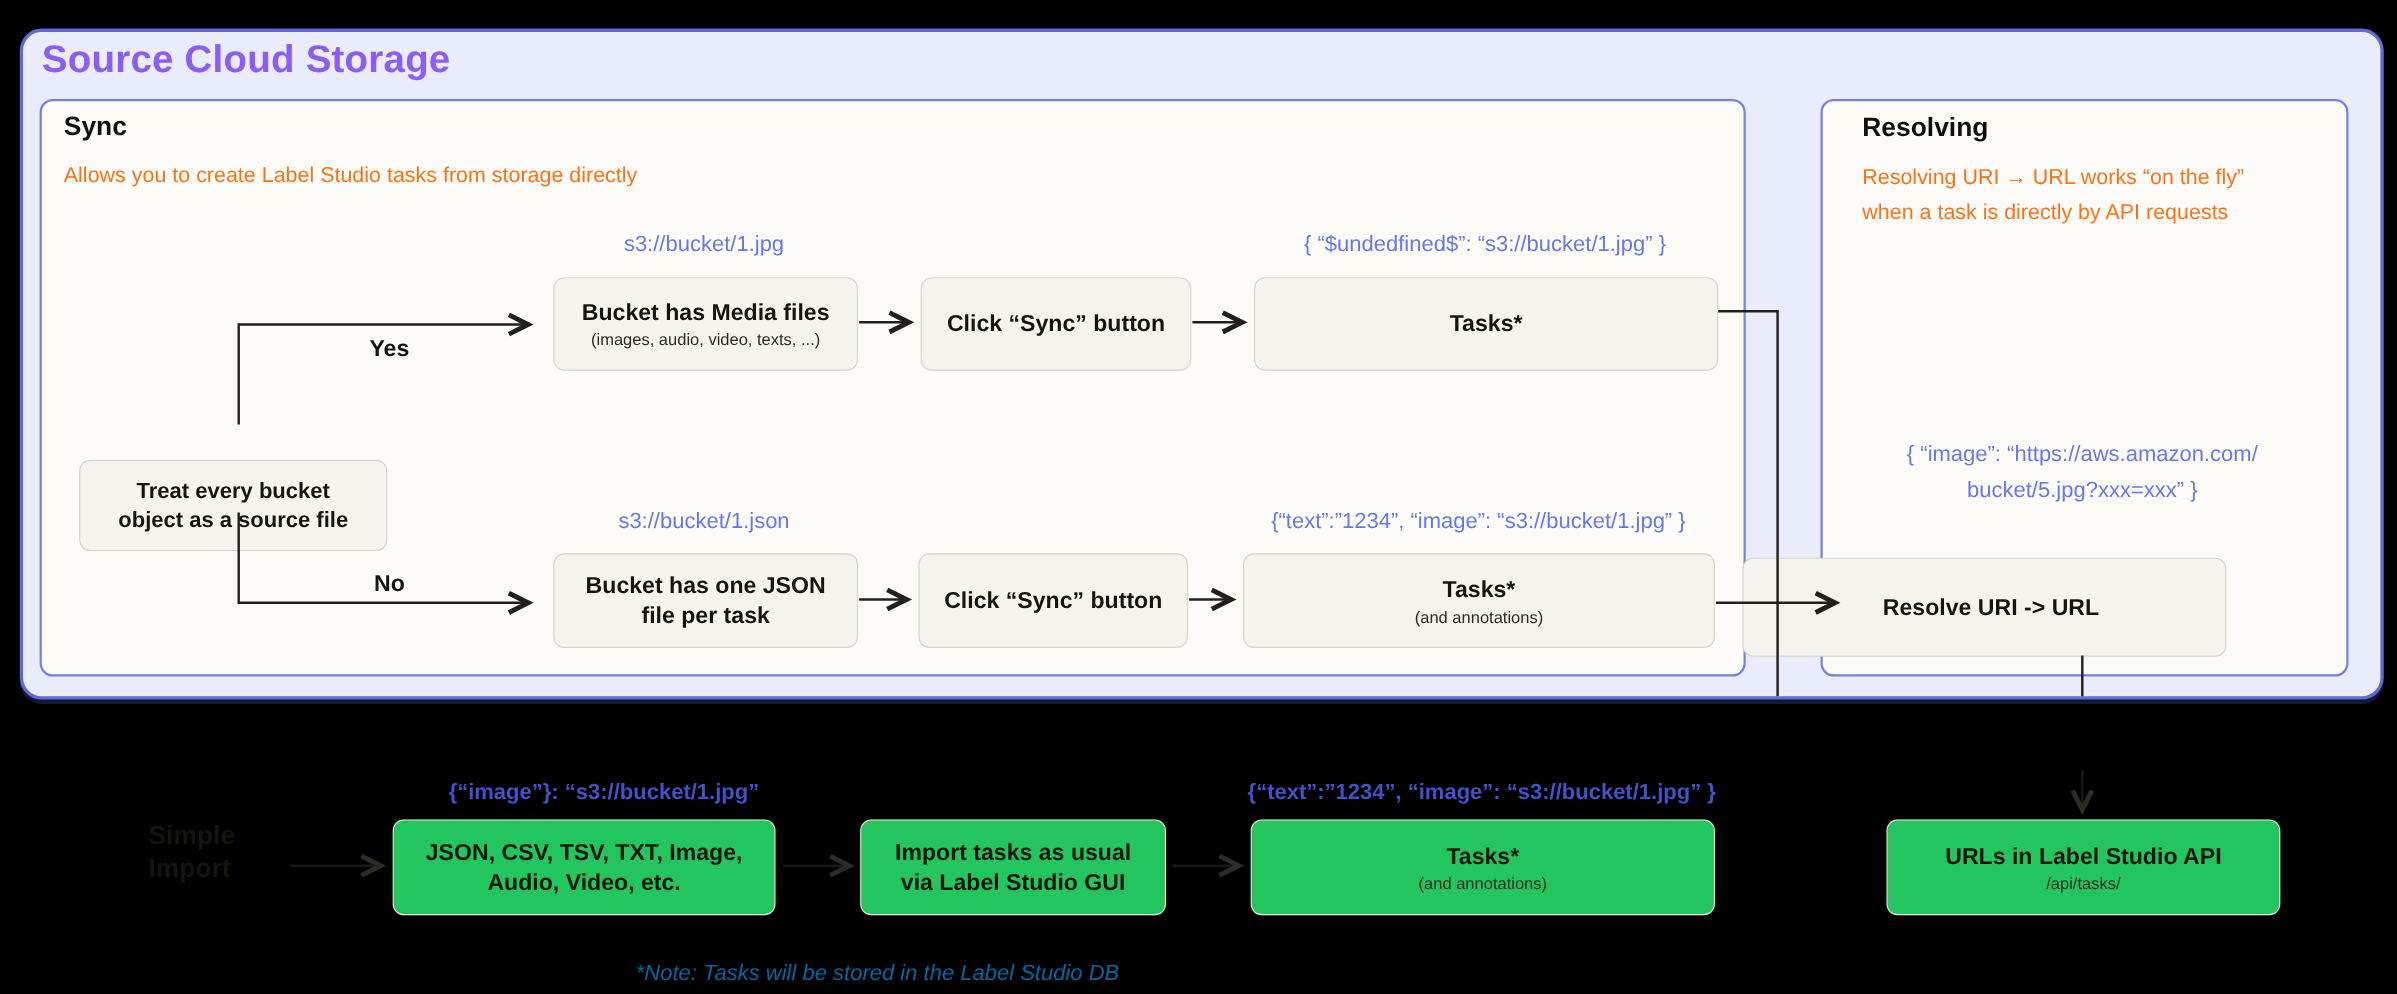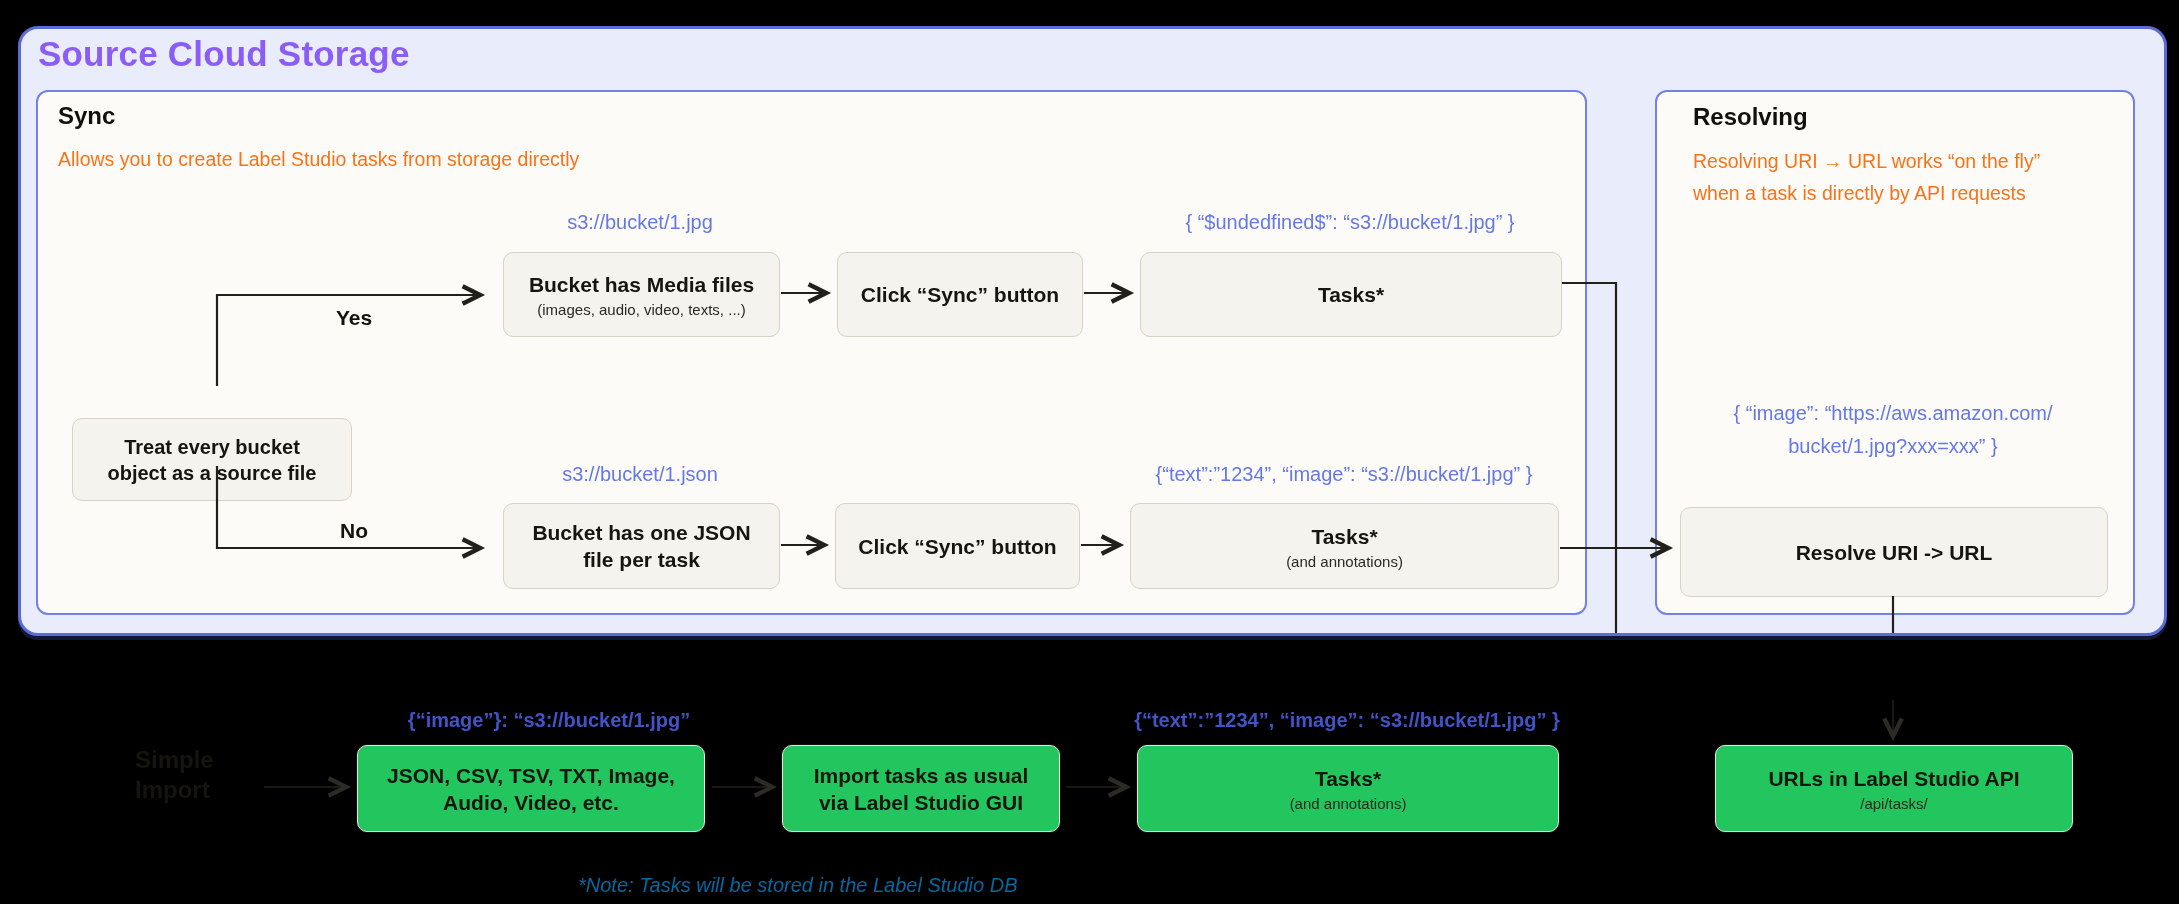--- a/index.html
+++ b/index.html
@@ -47,23 +47,23 @@
 <div class="abs sub-panel sync-panel"></div>
 <div class="abs panel-heading" style="left:58px;top:102px;">Sync</div>
 <div class="abs panel-desc" style="left:58px;top:148px;">Allows you to create Label Studio tasks from storage directly</div>
 
 <div class="abs sub-panel resolving-panel"></div>
 <div class="abs panel-heading" style="left:1693px;top:103px;">Resolving</div>
 <div class="abs panel-desc" style="left:1693px;top:150px;">Resolving URI → URL works “on the fly”</div>
 <div class="abs panel-desc" style="left:1693px;top:182px;">when a task is directly by API requests</div>
 <div class="abs blue-label center2" style="left:1893px;top:397px;transform:translateX(-50%);">
   <div>{ “image”: “https://aws.amazon.com/</div>
-  <div>bucket/1.jpg?xxx=xxx” }</div>
+  <div>bucket/5.jpg?xxx=xxx” }</div>
 </div>
-<div class="abs fbox" style="left:1680px;top:507px;width:426px;height:88px;">
+<div class="abs fbox" style="left:1584px;top:507px;width:426px;height:88px;padding-left:12px;">
   <div class="main">Resolve URI -&gt; URL</div>
 </div>
 
 <div class="abs fbox" style="left:72px;top:385px;width:278px;height:81px;margin-top:33px;">
   <div class="main" style="font-size:20px;line-height:26px;">
     <div>Treat every bucket</div>
     <div>object as a source file</div>
   </div>
 </div>
 <div class="abs branch-label" style="left:354px;top:306px;">Yes</div>

